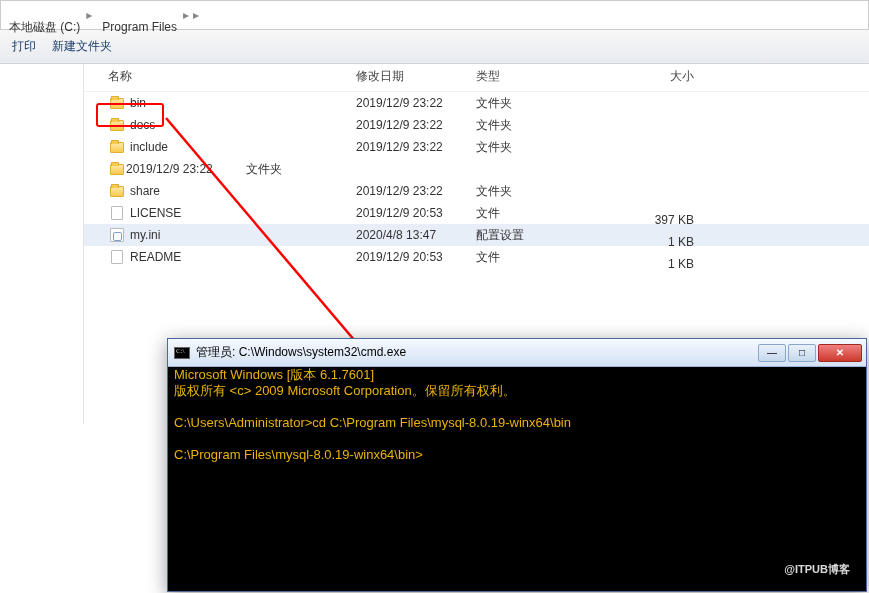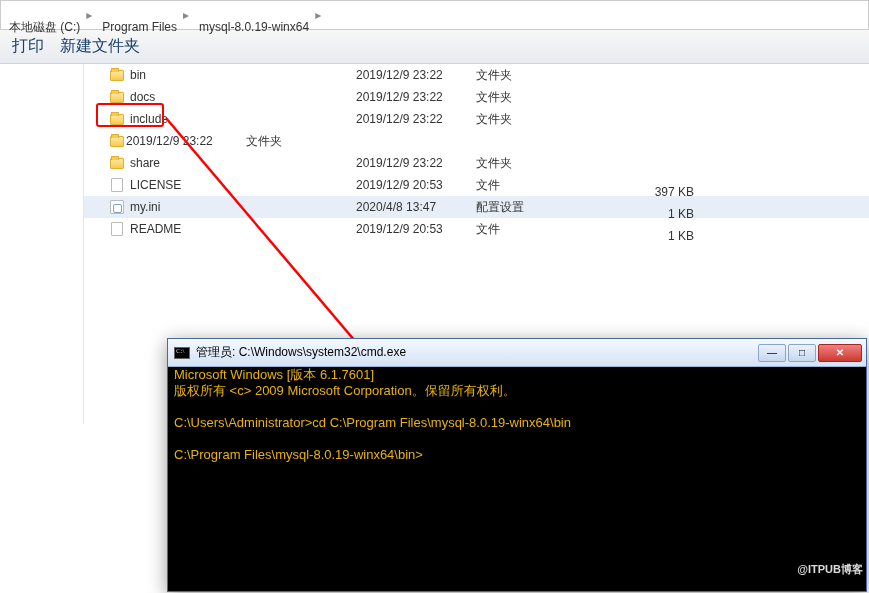--- a/index.html
+++ b/index.html
@@ -2,21 +2,21 @@
 <html><head>
 <meta charset="utf-8">
 <style>
 * { margin: 0; padding: 0; box-sizing: border-box; font-family: "Microsoft YaHei", "Segoe UI", Tahoma, sans-serif; }
 body { width: 869px; height: 593px; background: #fff; position: relative; overflow: hidden; }
 
 .breadcrumb { height: 30px; border: 1px solid #ccc; background: #fff; display: flex; align-items: center; font-size: 12px; color: #333; }
 .breadcrumb .seg { padding: 0 4px 0 8px; height: 100%; display: flex; align-items: center; cursor: pointer; margin-top: 24px; }
 .breadcrumb .chev { color: #888; padding: 0 2px; }
 
-.toolbar { height: 34px; background: linear-gradient(#f7f7f7,#e8ebf0); border-bottom: 1px solid #d0d4da; display: flex; align-items: center; padding: 0 12px; font-size: 16px; gap: 16px; color: #1a3e6e; }
+.toolbar { height: 34px; background: linear-gradient(#f7f7f7,#e8ebf0); border-bottom: 1px solid #d0d4da; display: flex; align-items: center; padding: 0 12px; font-size: 12px; gap: 16px; color: #1a3e6e; }
 
 .explorer-body { display: flex; height: 360px; }
 .sidebar { width: 84px; border-right: 1px solid #e5e5e5; background: #fff; }
 
 .file-area { flex: 1; background: #fff; font-size: 12px; color: #333; }
 .cols { display: flex; padding: 4px 0 6px 24px; color: #444; border-bottom: 1px solid #f0f0f0; }
 .col-name { width: 248px; }
 .col-date { width: 120px; }
 .col-type { width: 154px; }
 .col-size { width: 80px; text-align: right; padding-right: 16px; }
@@ -40,44 +40,49 @@
 .cmd-window { position: absolute; left: 167px; top: 338px; width: 700px; height: 254px; border: 1px solid #4a6a9a; background: #000; box-shadow: 0 4px 18px rgba(0,0,0,0.4); }
 .cmd-title { height: 28px; background: linear-gradient(#f5f9ff,#d4e2f4); border-bottom: 1px solid #9ab4d8; display: flex; align-items: center; padding: 0 4px 0 6px; font-size: 12px; }
 .cmd-title .ticon { width: 16px; height: 12px; background: #000; border: 1px solid #666; margin-right: 6px; position: relative; }
 .cmd-title .ticon::after { content: "C:\\"; position: absolute; left: 1px; top: -1px; font-size: 7px; color: #ccc; font-family: Consolas; }
 .cmd-title .ttext { flex: 1; }
 .win-btns { display: flex; gap: 2px; }
 .win-btn { width: 28px; height: 18px; border: 1px solid #8aa6c8; border-radius: 2px; background: linear-gradient(#eaf1fb,#c6d8ee); display: flex; align-items: center; justify-content: center; font-size: 10px; cursor: pointer; }
 .win-btn.close { background: linear-gradient(#f08080,#cc3a2f); border-color: #a02820; color: #fff; font-weight: bold; width: 44px; }
 .cmd-body { padding: 0 6px; font-family: "NSimSun", "SimSun", Consolas, monospace; font-size: 13px; color: #eab308; line-height: 16px; white-space: pre; }
 
-.watermark { position: absolute; right: 6px; bottom: 16px; font-size: 11px; color: #fff; opacity: 0.85; font-weight: bold; pointer-events: none; }
+.watermark { position: absolute; right: 19px; bottom: 16px; font-size: 11px; color: #fff; opacity: 0.85; font-weight: bold; pointer-events: none; }
 
 svg.arrow { position: absolute; left: 0; top: 0; pointer-events: none; }
 </style>
 </head>
 <body>
 
 <div class="breadcrumb">
   <span class="seg">本地磁盘 (C:)</span>
   <span class="chev">▸</span>
   <span class="seg">Program Files</span>
   <span class="chev">▸</span>
-  <span class="seg">mysql-8.0.19-winx64</span>
   <span class="chev">▸</span>
 </div>
 
 <div class="toolbar">
   <span>打印</span>
   <span>新建文件夹</span>
 </div>
 
 <div class="explorer-body">
   <div class="sidebar"></div>
   <div class="file-area">
+    <div class="cols">
+      <div class="col-name">名称</div>
+      <div class="col-date">修改日期</div>
+      <div class="col-type">类型</div>
+      <div class="col-size">大小</div>
+    </div>
     <div id="file-rows">
         <div class="file-row">
           <span class="icon">
             <span class="folder-icon"></span>
           </span>
           <span class="name">bin</span>
           <span class="date">2019/12/9 23:22</span>
           <span class="type">文件夹</span>
           <span class="size"></span>
         </div>

